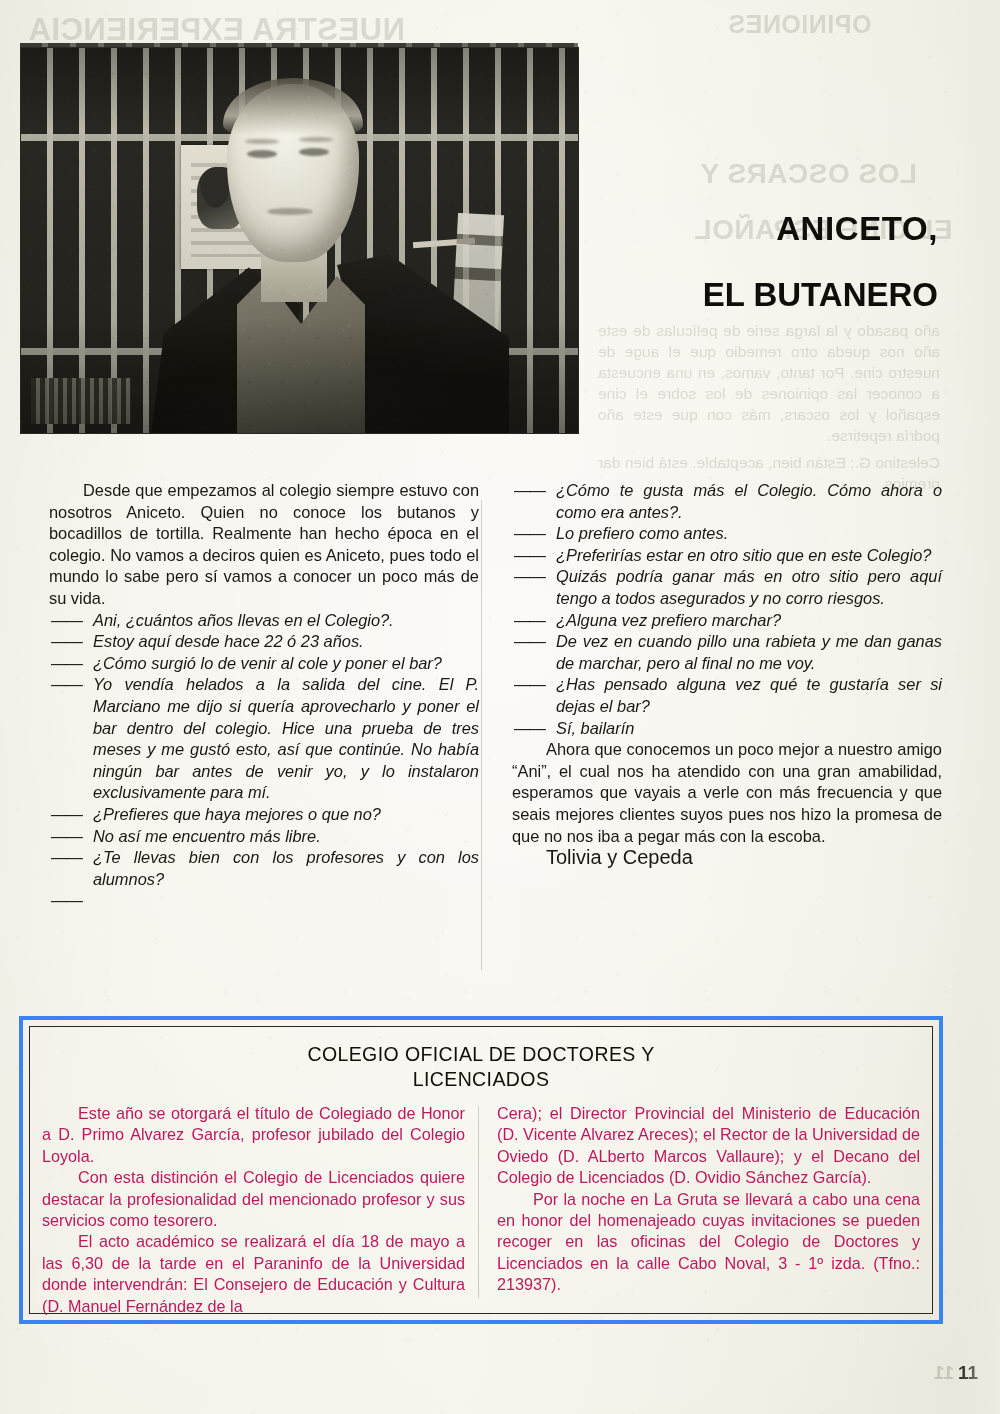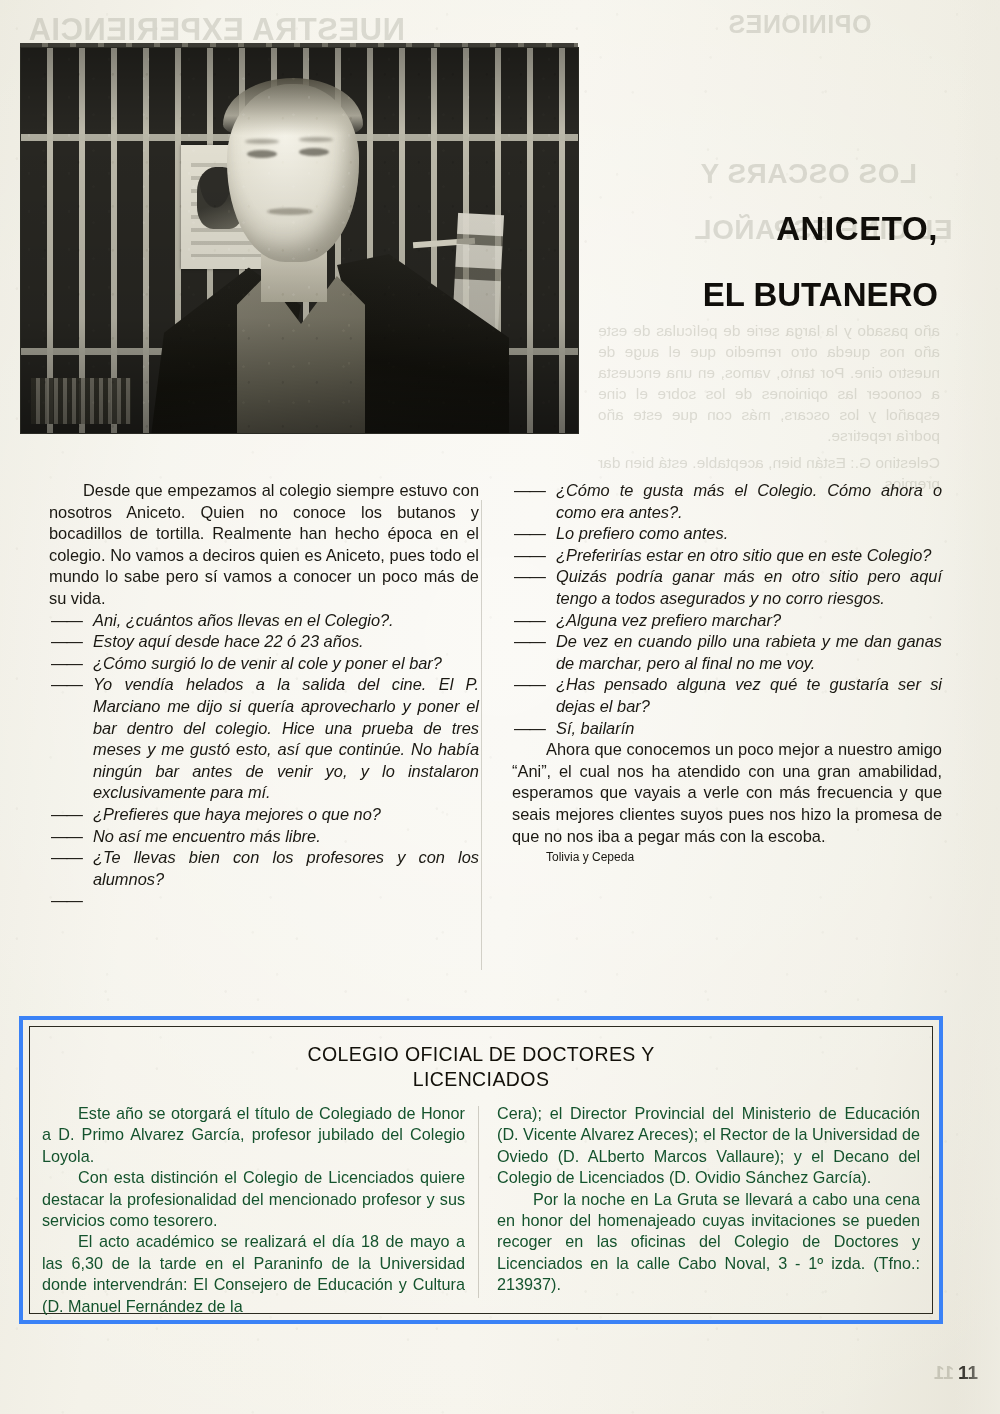--- a/index.html
+++ b/index.html
@@ -292,21 +292,21 @@
     padding-left: 2px;
   }
   .qa .txt {
     flex: 1 1 auto;
     text-align: justify;
     font-style: italic;
   }
   .signature {
     margin-top: 22px;
     text-align: right;
-    font-size: 12px;
+    font-size: 20px;
     text-indent: 0;
   }
 
   
   .notice-outer {
     position: absolute;
     left: 19px;
     top: 1016px;
     width: 916px;
     height: 300px;
@@ -345,21 +345,21 @@
     top: 83px;
     right: 19px;
   }
   .ncol {
     position: absolute;
     top: 0;
     width: 423px;
     font-size: 16.2px;
     line-height: 21.4px;
     text-align: justify;
-    color: #14532d;
+    color: #be185d;
   }
   .ncol-left { left: 0; }
   .ncol-right { left: 455px; }
   .ncol p {
     margin: 0;
     text-indent: 36px;
     text-align: justify;
   }
   .ncol p.noindent { text-indent: 0; }
 

